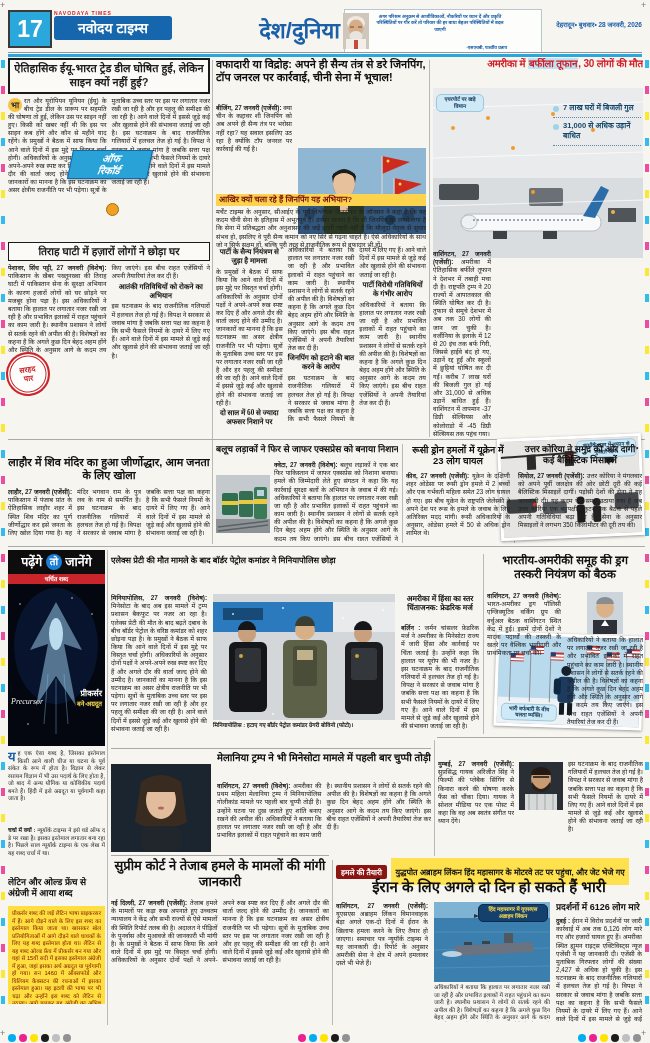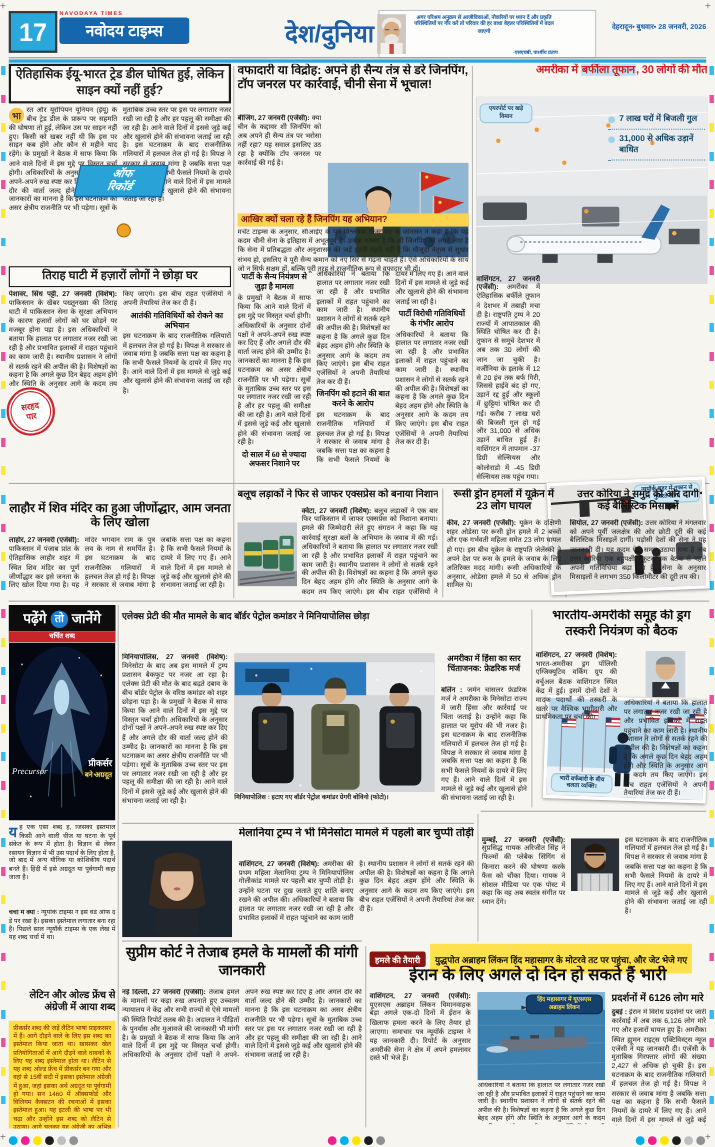--- a/index.html
+++ b/index.html
@@ -385,21 +385,21 @@
     <div class="abs" style="right:3px;bottom:38px;color:#ffd94d;font-size:6.5px;font-weight:bold;text-align:right;">बने अग्रदूत</div>
   </div>
   <div class="bt" style="height:74px;margin-top:4px;font-size:5.8px;">
     <span class="dropcap2">य</span>
     <span>ह एक ऐसा शब्द है, जिसका इस्तेमाल किसी आने वाली चीज या घटना के पूर्व संकेत के रूप में होता है। विज्ञान से लेकर रसायन विज्ञान में भी उस पदार्थ के लिए होता है, जो बाद में अन्य यौगिक या कोशिकीय पदार्थ बनते हैं। हिंदी में इसे अग्रदूत या पूर्वगामी कहा जाता है।</span>
   </div>
   <div class="bt" style="height:48px;margin-top:3px;font-size:5.8px;">
     <span class="dl">चर्चा में क्यों :</span>
     <span>न्यूयॉर्क टाइम्स ने इसे वर्ड ऑफ द डे पर रखा है। इसका इस्तेमाल लगातार बना रहा है। पिछले साल न्यूयॉर्क टाइम्स के एक लेख में यह शब्द चर्चा में था।</span>
   </div>
-  <div class="head" style="font-size:9px;text-align:right;margin-top:24px;height:26px;">लेटिन और ओल्ड फ्रेंच से अंग्रेजी में आया शब्द</div>
+  <div class="head" style="font-size:9px;text-align:left;margin-top:2px;height:26px;">लेटिन और ओल्ड फ्रेंच से अंग्रेजी में आया शब्द</div>
   <div class="wb-yellow" style="height:90px;margin-top:3px;">प्रीकर्सर शब्द की जड़ें लैटिन भाषा प्राइकरसर में हैं। आगे दौड़ने वाले के लिए इस शब्द का इस्तेमाल किया जाता था। खासकर खेल प्रतियोगिताओं में आगे दौड़ने वाले धावकों के लिए यह शब्द इस्तेमाल होता था। लैटिन से यह शब्द ओल्ड फ्रेंच में प्रीकर्सर बन गया और वहां से 15वीं सदी में इसका इस्तेमाल अंग्रेजी में हुआ, जहां इसका अर्थ अग्रदूत या पूर्वगामी हो गया। सन 1460 में ऑक्सफोर्ड और विलियम कैक्सटन की रचनाओं में इसका इस्तेमाल हुआ। यह इटली की भाषा पर भी चढ़ा और उन्होंने इस शब्द को लैटिन से उठाया। आगे चलकर यह अंग्रेजी का अभिन्न शब्द बन गया।</div>
 </div>
 
 <div class="abs" style="left:111px;top:550px;width:368px;height:196px;">
   <div style="font-weight:bold;font-size:8.2px;margin-top:4px;color:#111;">एलेक्स प्रेटी की मौत मामले के बाद बॉर्डर पेट्रोल कमांडर ने मिनियापोलिस छोड़ा</div>
   <div class="abs bt" style="left:0;top:44px;width:96px;height:150px;">
     <span class="dl">मिनियापोलिस, 27 जनवरी (विशेष):</span>
     <span>मिनेसोटा के बाद अब इस मामले में ट्रम्प प्रशासन बैकफुट पर नजर आ रहा है। एलेक्स प्रेटी की मौत के बाद बढ़ते दबाव के बीच बॉर्डर पेट्रोल के वरिष्ठ कमांडर को शहर छोड़ना पड़ा है।</span>
     <span>के प्रमुखों ने बैठक में साफ किया कि आने वाले दिनों में इस मुद्दे पर विस्तृत चर्चा होगी। अधिकारियों के अनुसार दोनों पक्षों ने अपने-अपने रुख स्पष्ट कर दिए हैं और अगले दौर की वार्ता जल्द होने की उम्मीद है। जानकारों का मानना है कि इस घटनाक्रम का असर क्षेत्रीय राजनीति पर भी पड़ेगा। सूत्रों के मुताबिक उच्च स्तर पर इस पर लगातार नजर रखी जा रही है और हर पहलू की समीक्षा की जा रही है। आने वाले दिनों में इससे जुड़े कई और खुलासे होने की संभावना जताई जा रही है।</span>
   </div>

